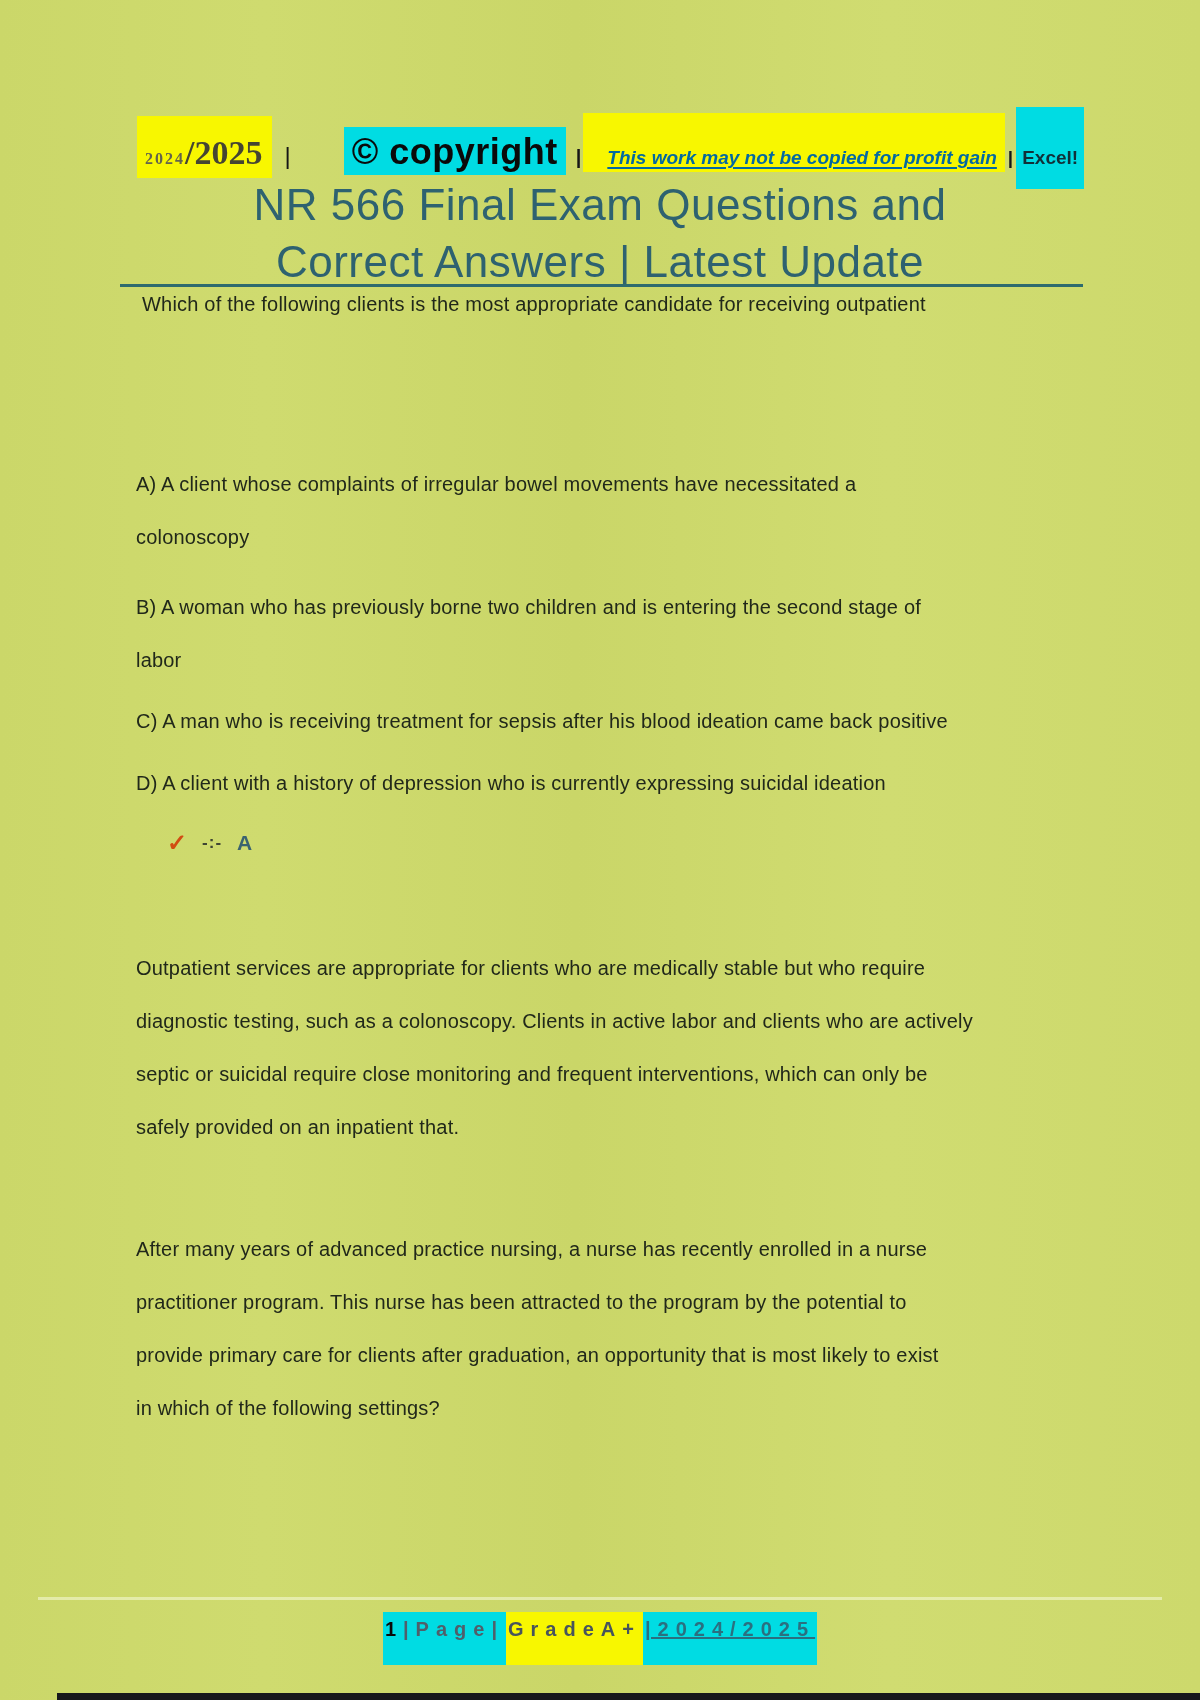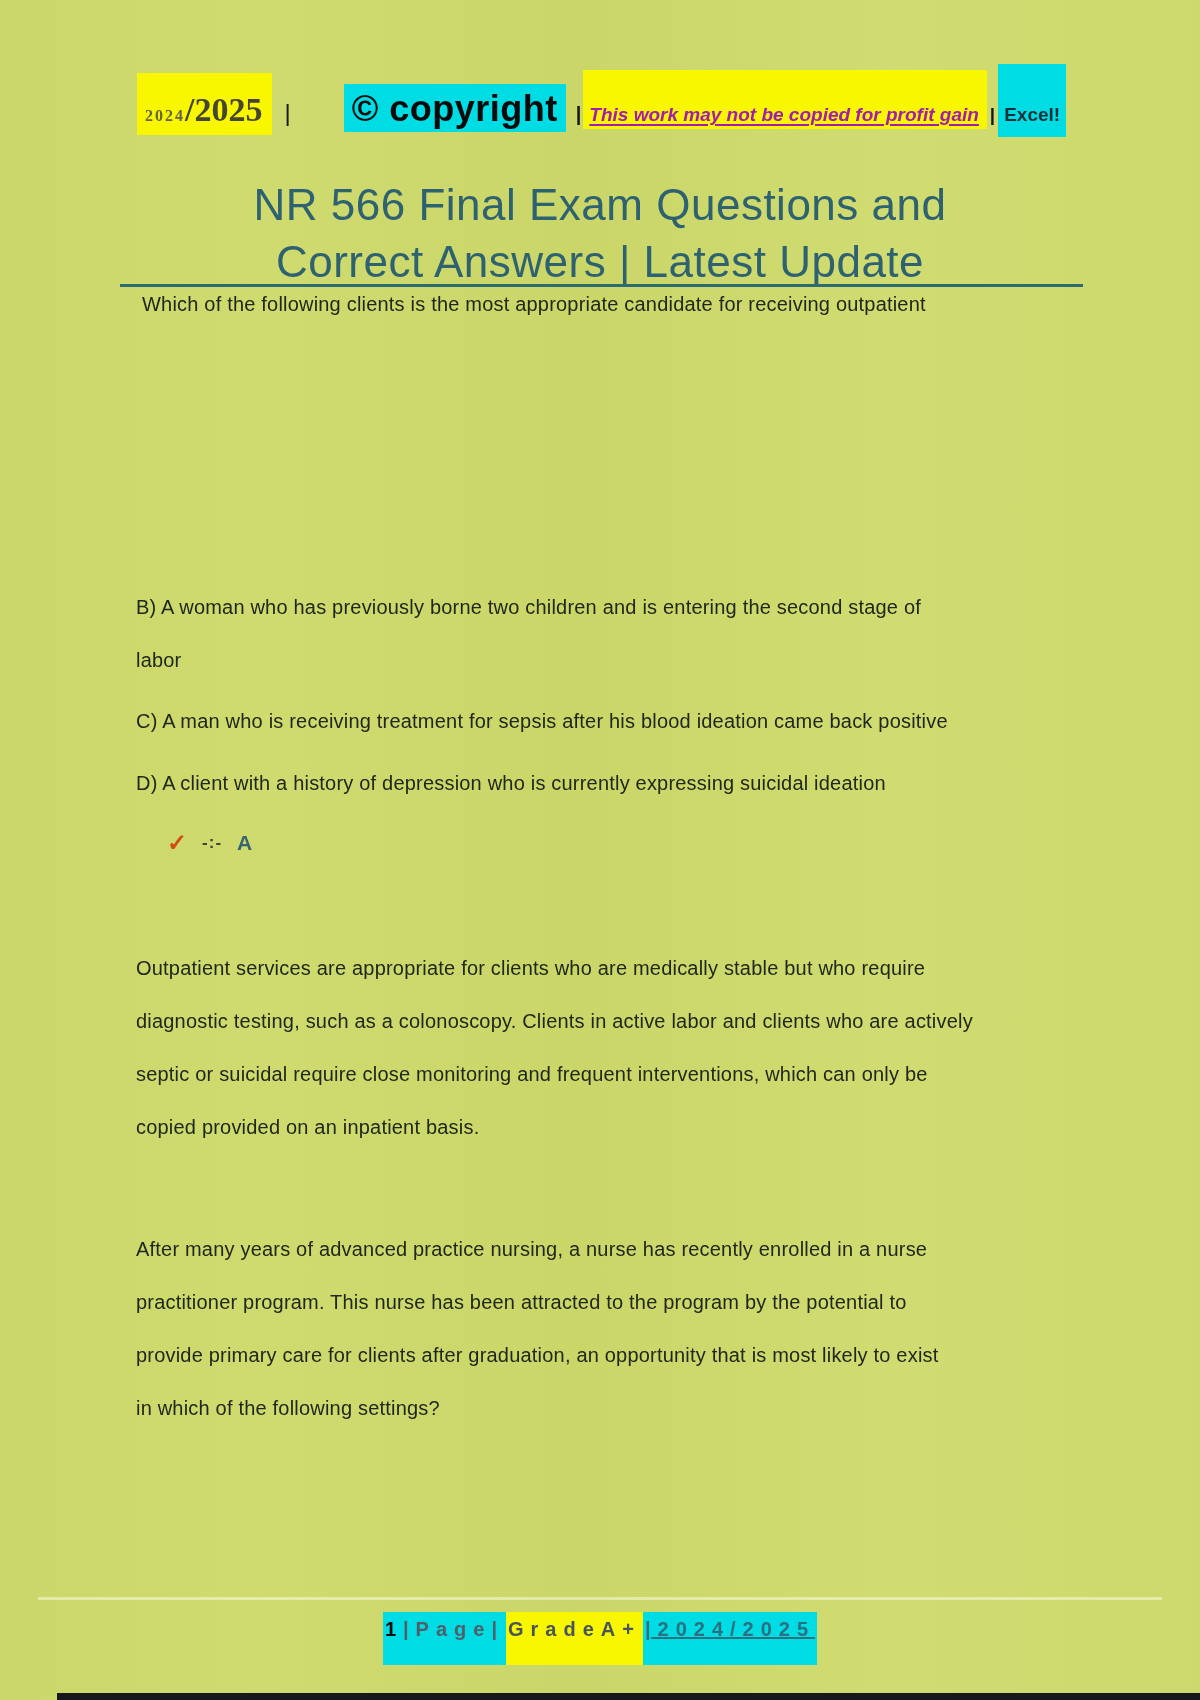--- a/index.html
+++ b/index.html
@@ -11,23 +11,23 @@
   .topbar{position:absolute;left:137px;top:64px;display:flex;align-items:baseline;white-space:nowrap;}
   .hl-yellow{background:#f8f700;}
   .hl-cyan{background:#00dce3;}
   .year-block{padding:18px 10px 6px 8px;font-family:"Liberation Serif",serif;}
   .year-small{font-size:16px;letter-spacing:2px;color:#63634c;font-weight:600;}
   .year-large{font-size:34px;font-weight:700;color:#454532;}
   .sep{font-size:24px;color:#161616;margin:0 12px;}
   .sep-b{margin:0 2px 0 10px;font-weight:700;font-size:20px;}
   .sep-c{margin:0 3px;font-weight:700;font-size:19px;}
   .copyright-block{padding:4px 8px 2px;font-size:36px;font-weight:700;color:#0a0a0a;letter-spacing:.5px;margin-left:41px;}
-  .notice-block{padding:34px 8px 3px 6px;font-size:19px;font-weight:700;font-style:italic;color:#a21caf;}
+  .notice-block{padding:34px 8px 3px 24px;font-size:19px;font-weight:700;font-style:italic;color:#0369a1;}
   .notice-block span{text-decoration:underline;text-decoration-thickness:2px;text-underline-offset:3px;}
-  .excel-block{padding:40px 6px 11px;font-size:19px;font-weight:700;color:#113038;}
+  .excel-block{padding:40px 6px 20px;font-size:19px;font-weight:700;color:#113038;margin-top:43px;}
 
   
   .title{position:absolute;top:176px;left:0;width:1200px;margin:0;text-align:center;
          font-size:44px;font-weight:400;color:#2e6270;line-height:57px;letter-spacing:.5px;}
   .title-rule{position:absolute;top:284px;left:120px;width:963px;height:3px;background:#2e6b6e;}
 
   
   .block{position:absolute;left:136px;width:1010px;}
   .textline{font-size:20px;line-height:53px;height:53px;color:#21281a;letter-spacing:.2px;white-space:nowrap;}
   .indent{padding-left:6px;}
@@ -69,20 +69,24 @@
   <h1 class="title">
     <div>NR 566 Final Exam Questions and</div>
     <div>Correct Answers | Latest Update</div>
   </h1>
   <div class="title-rule"></div>
 
   <section class="block" id="q1">
     <div class="textline indent">Which of the following clients is the most appropriate candidate for receiving outpatient</div>
   </section>
 
+  <section class="block" id="optA">
+    <div class="textline">A) A client whose complaints of irregular bowel movements have necessitated a</div>
+    <div class="textline">colonoscopy</div>
+  </section>
   <section class="block" id="optB">
     <div class="textline">B) A woman who has previously borne two children and is entering the second stage of</div>
     <div class="textline">labor</div>
   </section>
   <section class="block" id="optC">
     <div class="textline">C) A man who is receiving treatment for sepsis after his blood ideation came back positive</div>
   </section>
   <section class="block" id="optD">
     <div class="textline">D) A client with a history of depression who is currently expressing suicidal ideation</div>
   </section>
@@ -90,21 +94,21 @@
   <div class="answer-row">
     <span class="check">✓</span>
     <span class="marker">-:-</span>
     <span class="letter">A</span>
   </div>
 
   <section class="block" id="expl">
     <div class="textline">Outpatient services are appropriate for clients who are medically stable but who require</div>
     <div class="textline">diagnostic testing, such as a colonoscopy. Clients in active labor and clients who are actively</div>
     <div class="textline">septic or suicidal require close monitoring and frequent interventions, which can only be</div>
-    <div class="textline">copied provided on an inpatient basis.</div>
+    <div class="textline">safely provided on an inpatient that.</div>
   </section>
 
   <section class="block" id="q2">
     <div class="textline">After many years of advanced practice nursing, a nurse has recently enrolled in a nurse</div>
     <div class="textline">practitioner program. This nurse has been attracted to the program by the potential to</div>
     <div class="textline">provide primary care for clients after graduation, an opportunity that is most likely to exist</div>
     <div class="textline">in which of the following settings?</div>
   </section>
 
   <div class="foot-rule"></div>

